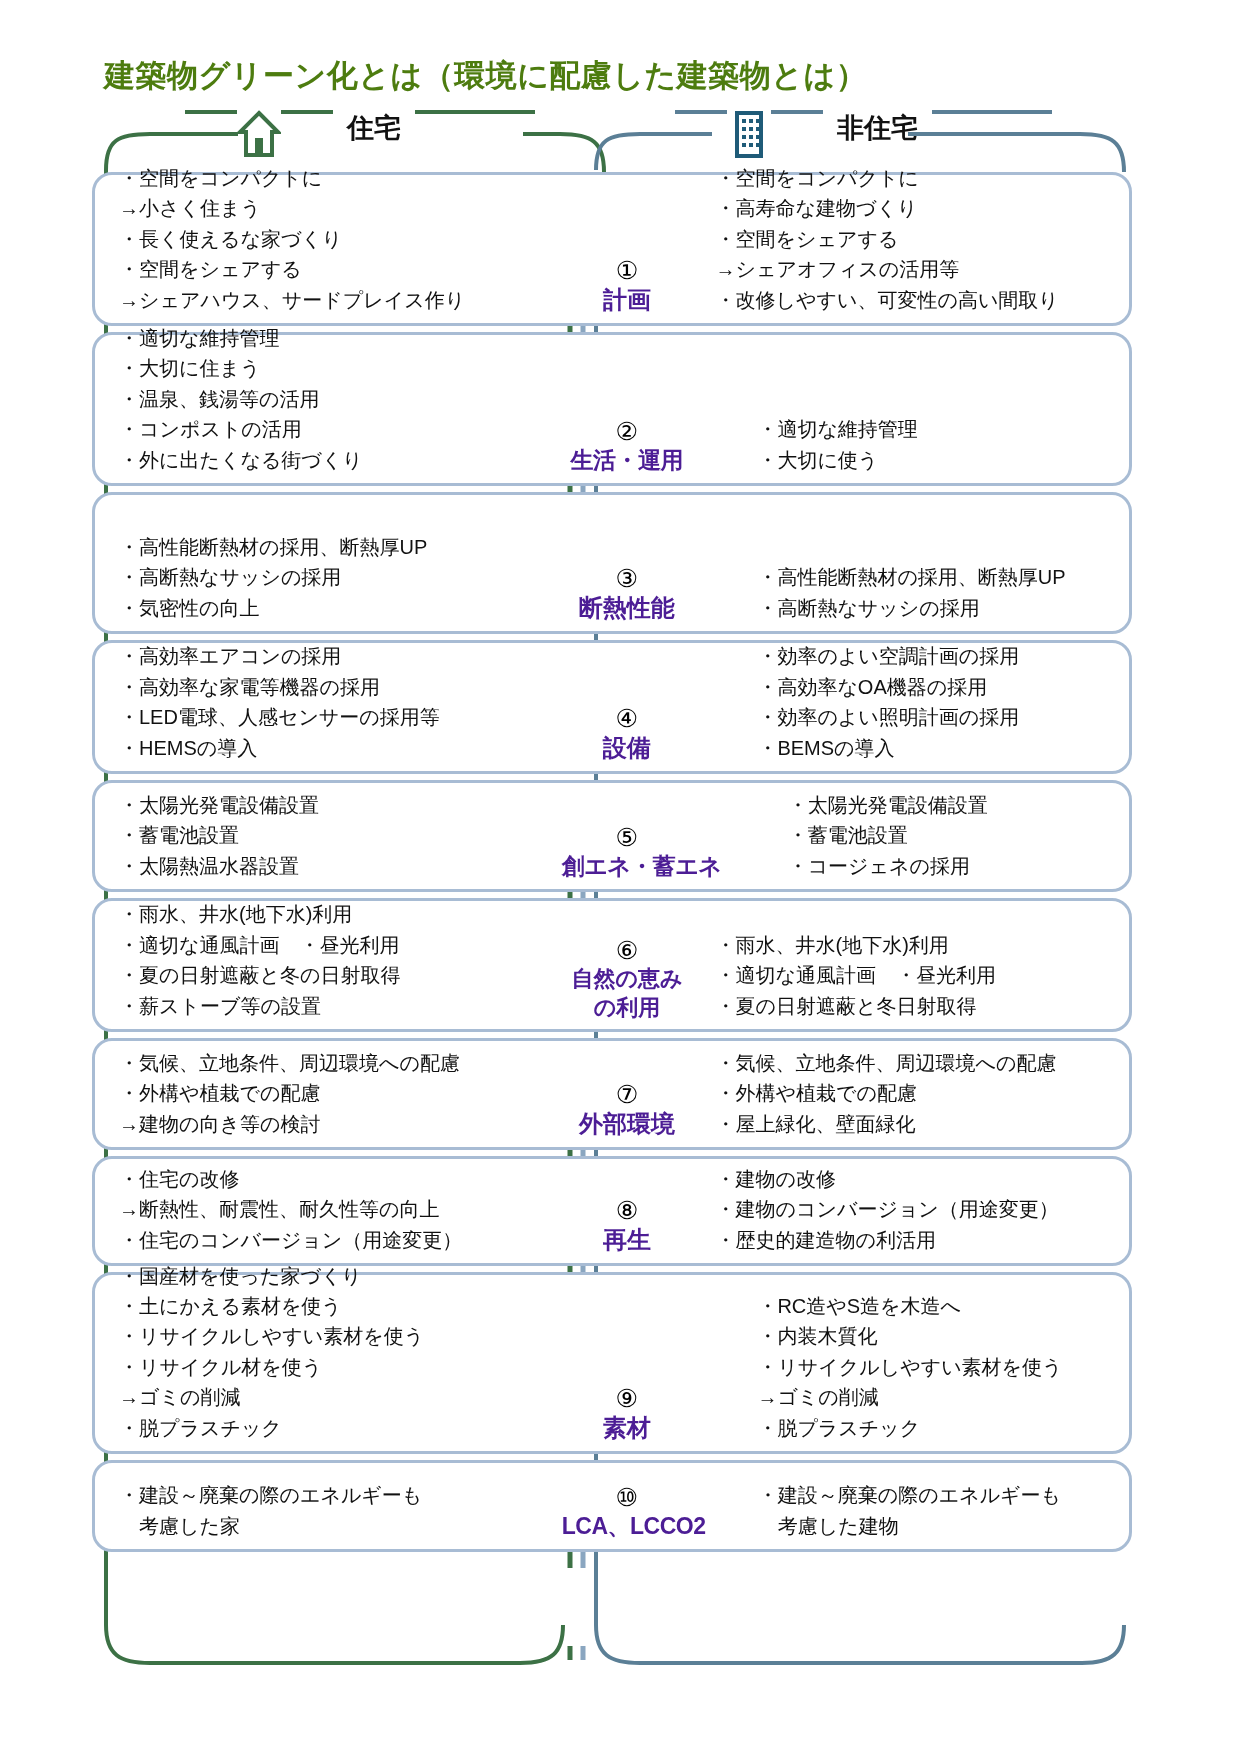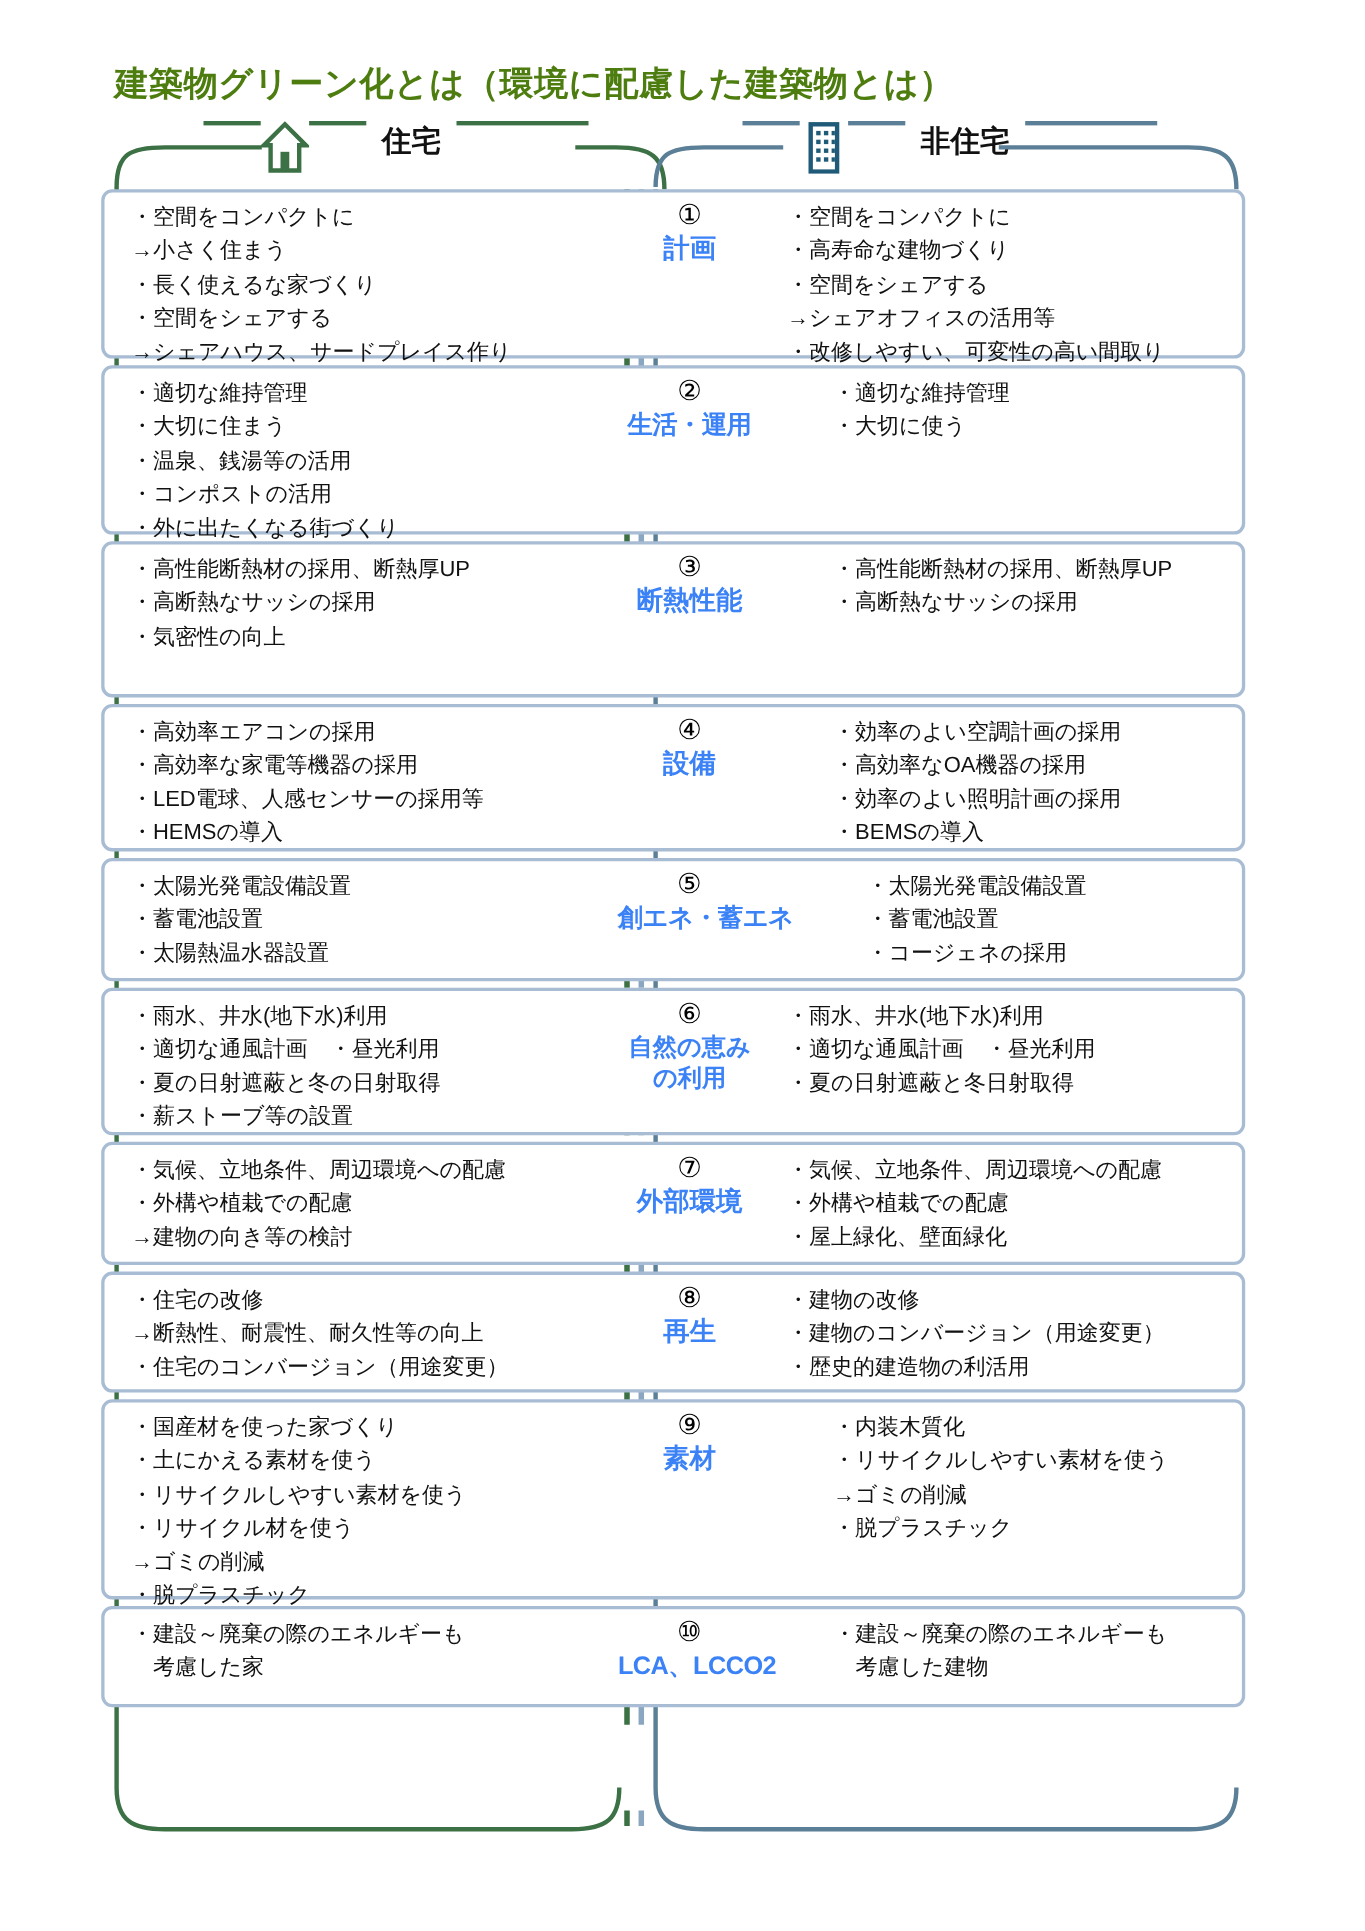--- a/index.html
+++ b/index.html
@@ -79,25 +79,25 @@
   #rows {
     position: absolute;
     left: 92px;
     top: 172px;
     width: 1040px;
   }
   .row {
     position: relative;
     box-sizing: border-box;
     border: 3px solid #a8bcd4;
-    border-radius: 10px;
+    border-radius: 20px;
     background: #ffffff;
     margin-bottom: 6px;
     display: flex;
-    align-items: flex-start;
+    align-items: flex-end;
     z-index: 2;
   }
   .row-col {
     box-sizing: border-box;
     padding: 8px 10px;
   }
   .row-col.left  { width: 460px; padding-left: 24px; }
   .row-col.mid   { width: 150px; text-align: center; }
   .row-col.right { width: 430px; padding-left: 14px; }
   .row-col.right.indent { padding-left: 56px; }
@@ -113,21 +113,21 @@
     font-size: 25px;
     line-height: 1.1;
     color: #000;
   }
   .stage-name {
     font-size: 24px;
     font-weight: bold;
     line-height: 1.2;
     margin-top: 2px;
     white-space: nowrap;
-    color: #3b82f6;
+    color: #4c1d95;
   }
   .stage-name.small { font-size: 22px; }
   .stage-name.wide  { font-size: 23px; letter-spacing: -0.5px; }
 
   
   .spine {
     position: absolute;
     left: 0; top: 0;
     width: 1241px;
     height: 1755px;
@@ -349,20 +349,21 @@
       <div class="bullet-line">・リサイクルしやすい素材を使う</div>
       <div class="bullet-line">・リサイクル材を使う</div>
       <div class="bullet-line">→ゴミの削減</div>
       <div class="bullet-line">・脱プラスチック</div>
     </div>
     <div class="row-col mid">
       <div class="stage-num">⑨</div>
       <div class="stage-name">素材</div>
     </div>
     <div class="row-col right indent">
+      <div class="bullet-line">・RC造やS造を木造へ</div>
       <div class="bullet-line">・内装木質化</div>
       <div class="bullet-line">・リサイクルしやすい素材を使う</div>
       <div class="bullet-line">→ゴミの削減</div>
       <div class="bullet-line">・脱プラスチック</div>
     </div>
   </div>
 
   <div class="row" style="height:92px">
     <div class="row-col left">
       <div class="bullet-line">・建設～廃棄の際のエネルギーも</div>

